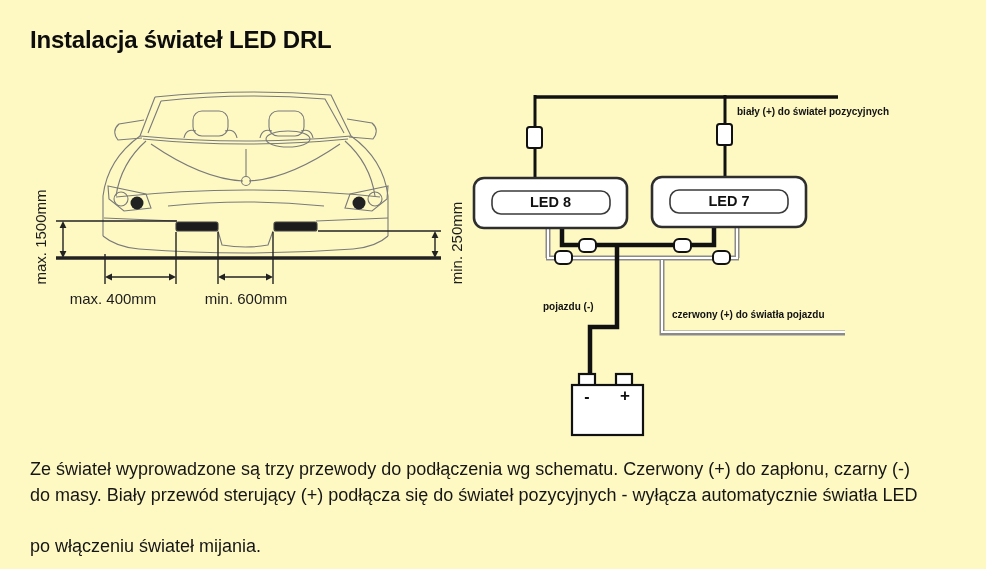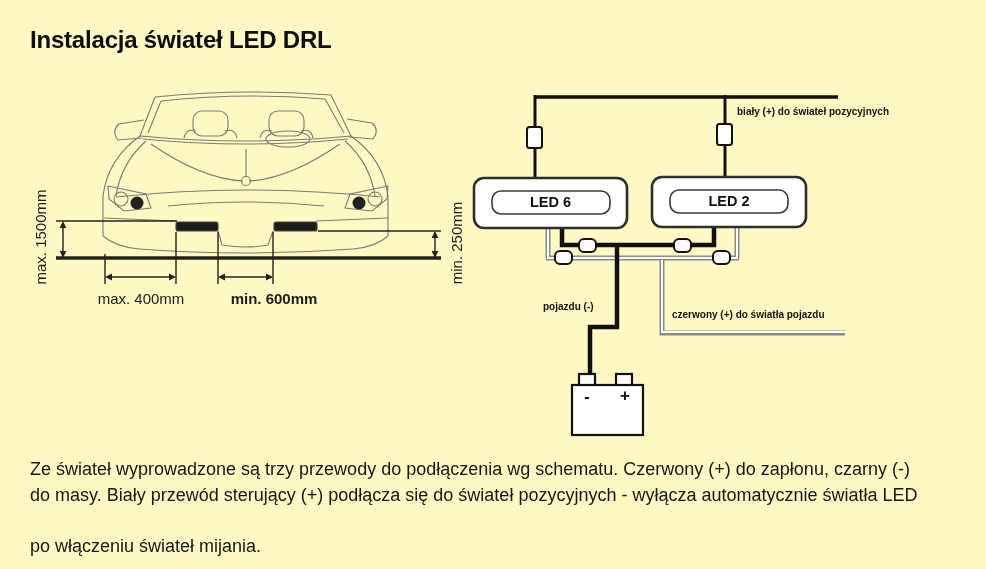--- a/index.html
+++ b/index.html
@@ -3,21 +3,21 @@
 <meta charset="utf-8">
 <style>
   html,body{margin:0;padding:0;background:#fff;}
   body{font-family:"Liberation Sans",sans-serif;color:#111;}
   .page{position:relative;width:986px;height:569px;background:#fef9c3;overflow:hidden;}
   .abs{position:absolute;}
   #title{left:30px;top:26px;font-size:24px;font-weight:bold;letter-spacing:-0.2px;color:#0d0d0d;}
   .wire-label{font-size:10px;font-weight:bold;color:#111;white-space:nowrap;}
   .dim-label{font-size:15px;color:#1c1c1c;white-space:nowrap;}
   .rot{transform:translate(-50%,-50%) rotate(-90deg);}
-  .ctr{transform:translate(-50%,-50%);margin-left:28px;}
+  .ctr{transform:translate(-50%,-50%);}
   .led-label{font-size:14.5px;font-weight:bold;color:#111;text-align:center;}
   .bat-sign{font-weight:bold;color:#111;text-align:center;width:20px;}
   .desc-line{font-size:18px;line-height:26px;color:#161616;white-space:nowrap;}
   svg{position:absolute;left:0;top:0;}
 </style>
 </head>
 <body>
 
 <div class="page">
 
@@ -120,28 +120,28 @@
         <rect x="572" y="385" width="71" height="50"></rect>
       </g>
     </g>
   </svg>
 
   <div class="abs" id="title">Instalacja świateł LED DRL</div>
 
   <div class="abs dim-label rot" style="left:40px;top:237px;">max. 1500mm</div>
   <div class="abs dim-label rot" style="left:456px;top:243px;">min. 250mm</div>
   <div class="abs dim-label ctr" style="left:113px;top:298px;">max. 400mm</div>
-  <div class="abs dim-label ctr" style="left:246px;top:298px;font-weight:bold;">min. 600mm</div>
+  <div class="abs dim-label ctr" style="left:246px;top:298px;">min. 600mm</div>
 
   <div class="abs wire-label" style="left:737px;top:106px;">biały (+) do świateł pozycyjnych</div>
   <div class="abs wire-label" style="left:543px;top:301px;">pojazdu (-)</div>
   <div class="abs wire-label" style="left:672px;top:309px;">czerwony (+) do światła pojazdu</div>
 
-  <div class="abs led-label" style="left:474px;top:194px;width:153px;">LED 6</div>
-  <div class="abs led-label" style="left:652px;top:193px;width:154px;">LED 2</div>
+  <div class="abs led-label" style="left:474px;top:194px;width:153px;">LED 8</div>
+  <div class="abs led-label" style="left:652px;top:193px;width:154px;">LED 7</div>
 
   <div class="abs bat-sign" style="left:577px;top:388px;font-size:16px;">-</div>
   <div class="abs bat-sign" style="left:615px;top:386px;font-size:17px;">+</div>
 
   <div class="abs desc-line" style="left:30px;top:456px;">Ze świateł wyprowadzone są trzy przewody do podłączenia wg schematu. Czerwony (+) do zapłonu, czarny (-)</div>
   <div class="abs desc-line" style="left:30px;top:482px;">do masy. Biały przewód sterujący (+) podłącza się do świateł pozycyjnych - wyłącza automatycznie światła LED</div>
   <div class="abs desc-line" style="left:30px;top:533px;">po włączeniu świateł mijania.</div>
 
 </div>
 

